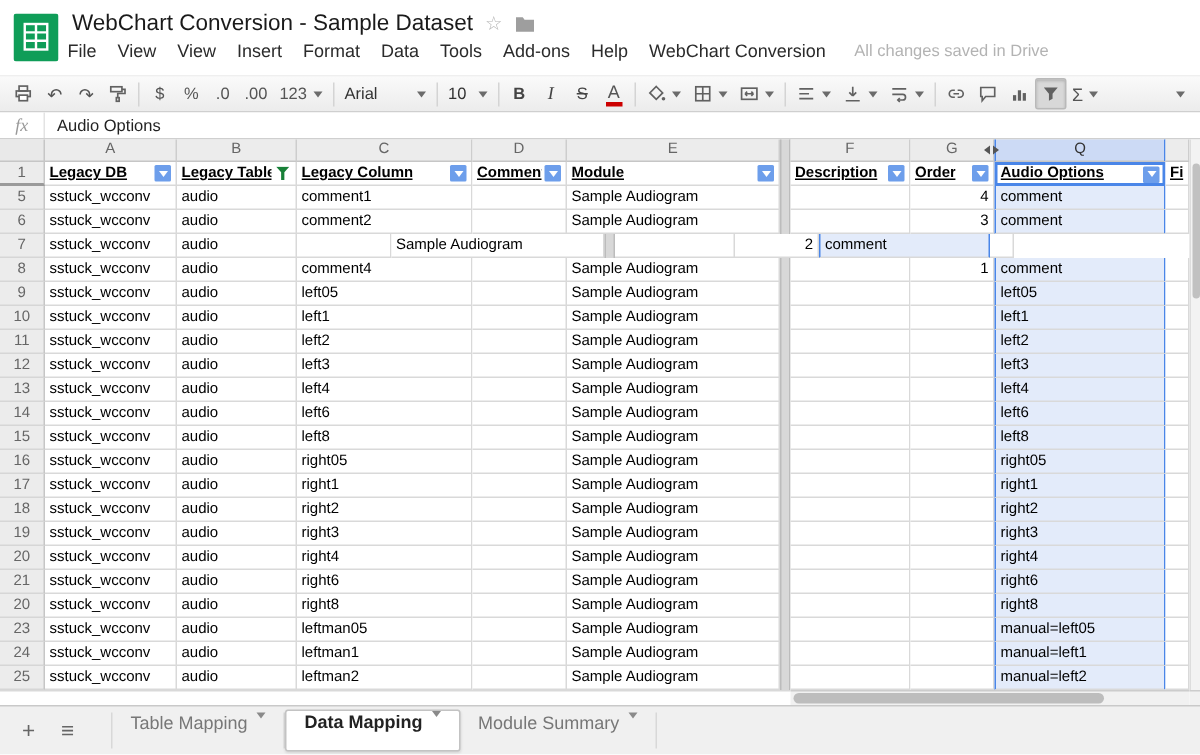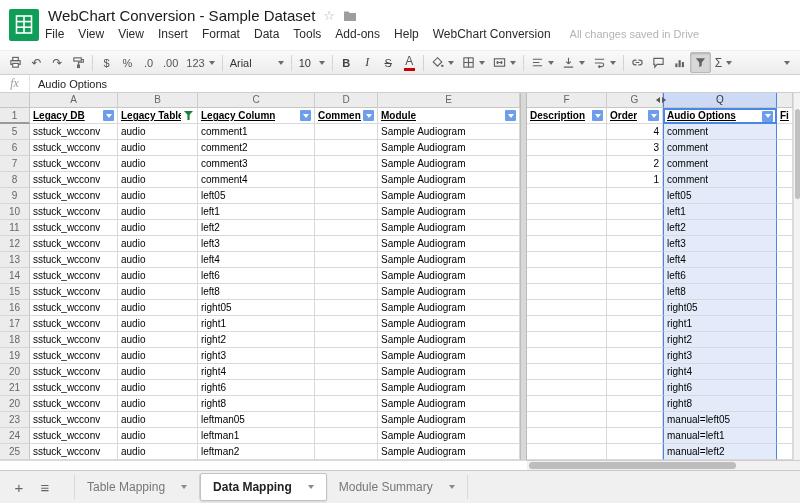--- a/index.html
+++ b/index.html
@@ -80,22 +80,22 @@
   .hs-left { width:527px; flex:none; background:#fff; border-top:1px solid #d9d9d9; }
   .hs-track { flex:1; background:#f1f1f1; border-top:1px solid #cccccc; position:relative; }
   .hs-thumb { position:absolute; left:2px; top:1px; height:7px; width:78%; background:#bdbdbd; border-radius:4px; }
   .hs-corner { width:7px; flex:none; background:#f1f1f1; border-top:1px solid #ccc; }
 
   
   .sheetbar { height:33px; background:#f0f0f0; border-top:1px solid #c9c9c9; display:flex; align-items:center; padding-left:6px; }
   .sheet-btn { width:26px; height:26px; display:flex; align-items:center; justify-content:center;
     color:#666; font-size:15px; flex:none; }
   .tabs { display:flex; align-items:center; height:100%; margin-left:16px; }
-  .tab { height:24px; display:flex; align-items:center; padding:0 12px; font-size:12px; color:#777;
-    border-right:1px solid #d8d8d8; gap:16px; background:transparent; }
+  .tab { height:24px; display:flex; align-items:flex-start; padding:0 12px; font-size:12px; color:#777;
+    border-right:1px solid #d8d8d8; gap:6px; background:transparent; }
   .tab:first-child { border-left:1px solid #d8d8d8; }
   .tab.active { height:28px; background:#fff; border:1px solid #c3c3c3; border-radius:2px 2px 2px 2px;
     color:#222; font-weight:bold; box-shadow:0 1px 2px rgba(0,0,0,.12); }
   .tab-caret { width:0; height:0; border-left:3px solid transparent; border-right:3px solid transparent;
     border-top:4px solid #8a8a8a; }
 </style>
 </head>
 <body>
 
 <div class="titlebar">
@@ -340,21 +340,20 @@
         <div class="divider"></div>
         <div class="cell" style="width: 80px;"></div>
         <div class="cell num" style="width: 56px;">3</div>
         <div class="cell sel" style="width: 114px;">comment</div>
         <div class="cell" style="width: 16px;"></div>
       </div>
       <div class="row">
         <div class="rownum">7</div>
         <div class="cell" style="width: 88px;">sstuck_wcconv</div>
         <div class="cell" style="width: 80px;">audio</div>
-        <div class="cell" style="width: 117px;">comment3</div>
         <div class="cell" style="width: 63px;"></div>
         <div class="cell" style="width: 142px;">Sample Audiogram</div>
         <div class="divider"></div>
         <div class="cell" style="width: 80px;"></div>
         <div class="cell num" style="width: 56px;">2</div>
         <div class="cell sel" style="width: 114px;">comment</div>
         <div class="cell" style="width: 16px;"></div>
       </div>
       <div class="row">
         <div class="rownum">8</div>

